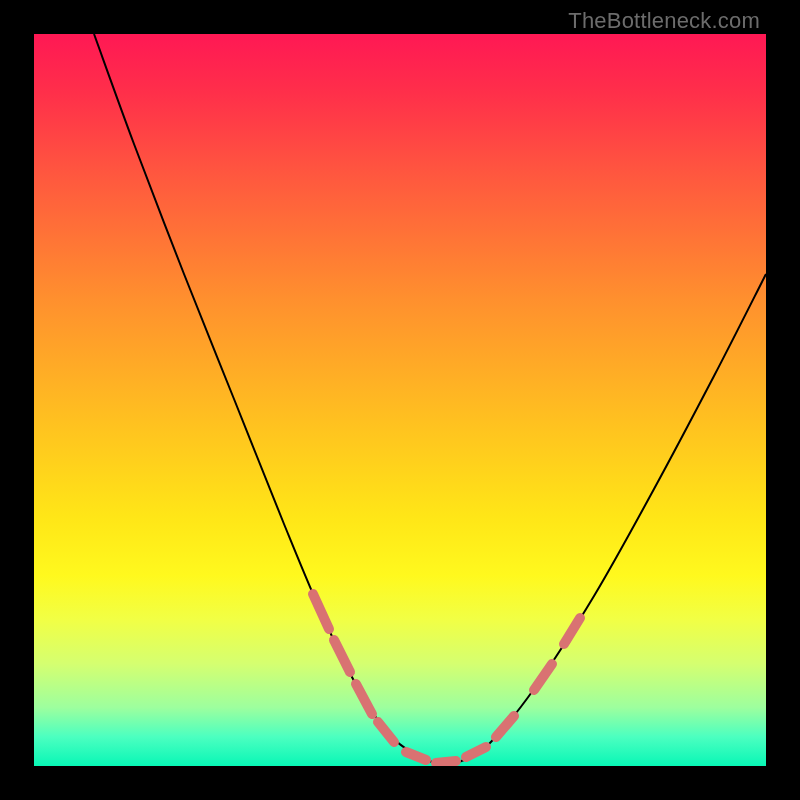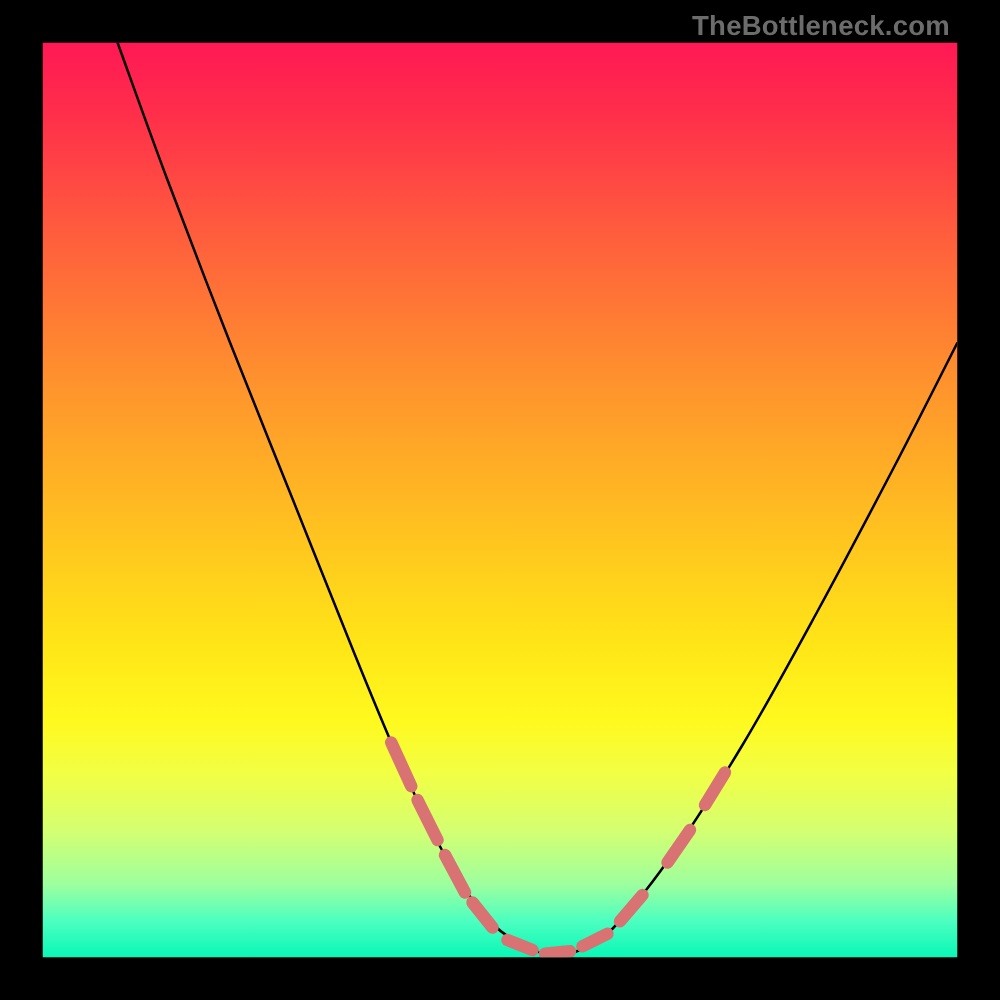--- a/index.html
+++ b/index.html
@@ -48,21 +48,21 @@
       #4cffc0 96%,
       #08f7b6 100%
     );
   }
   .watermark {
     position: absolute;
     right: 40px;
     top: 8px;
     color: #6c6c6c;
     font-size: 22px;
-    font-weight: 700;
+    font-weight: 400;
     letter-spacing: 0.2px;
   }
   svg.curves {
     position: absolute;
     left: 0;
     top: 0;
     width: 732px;
     height: 732px;
   }
   .curve-main {

